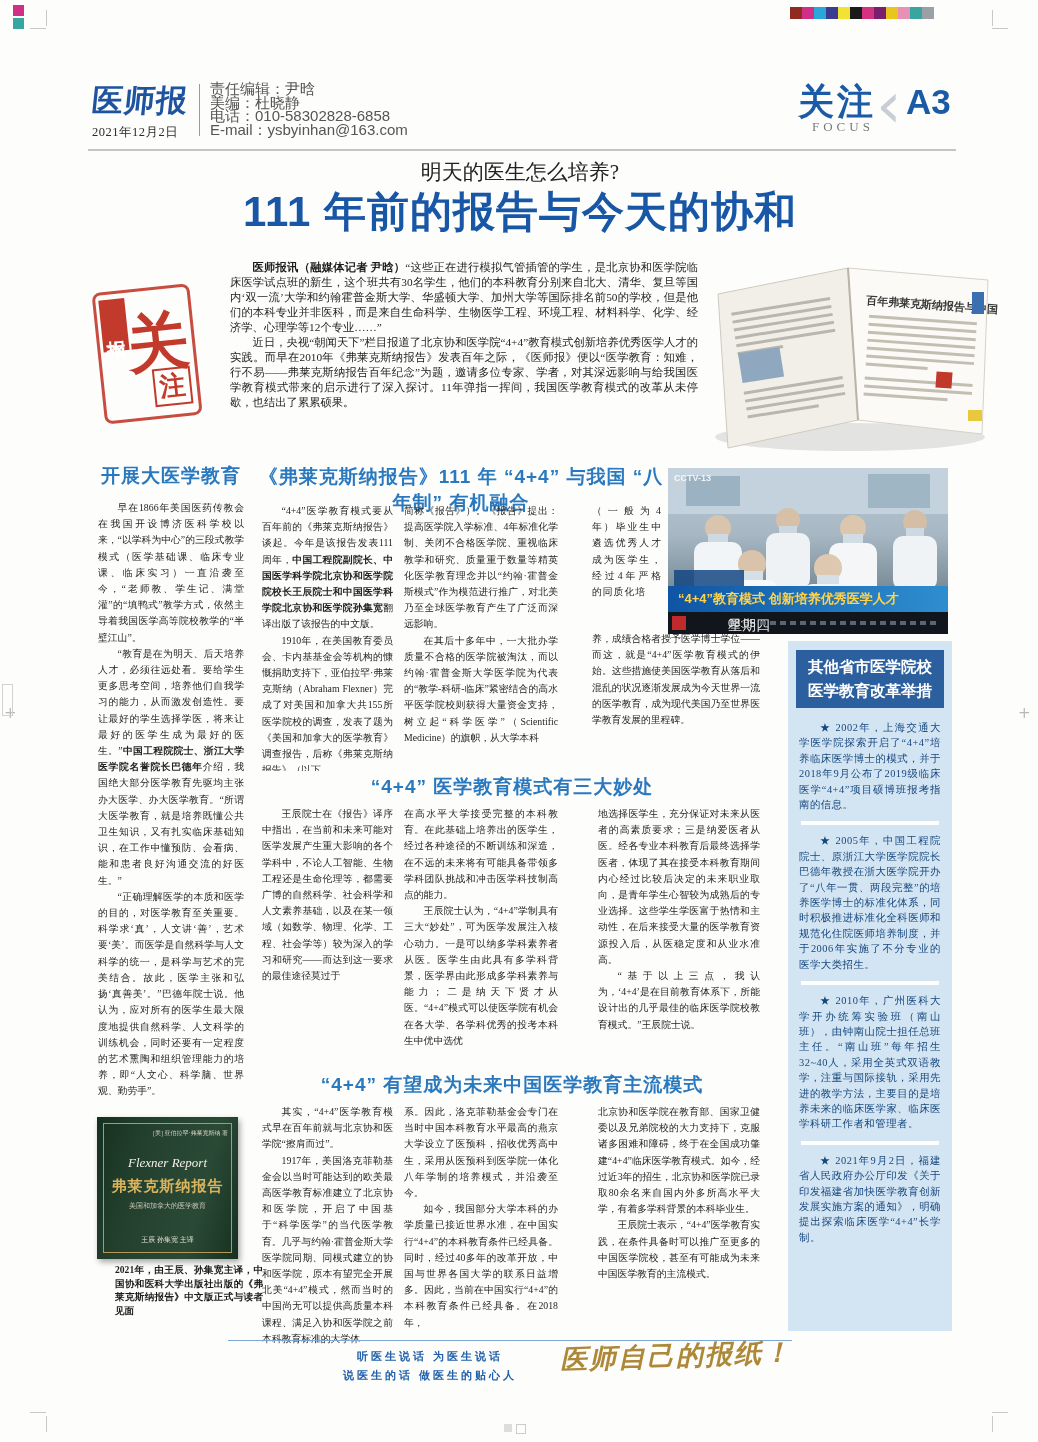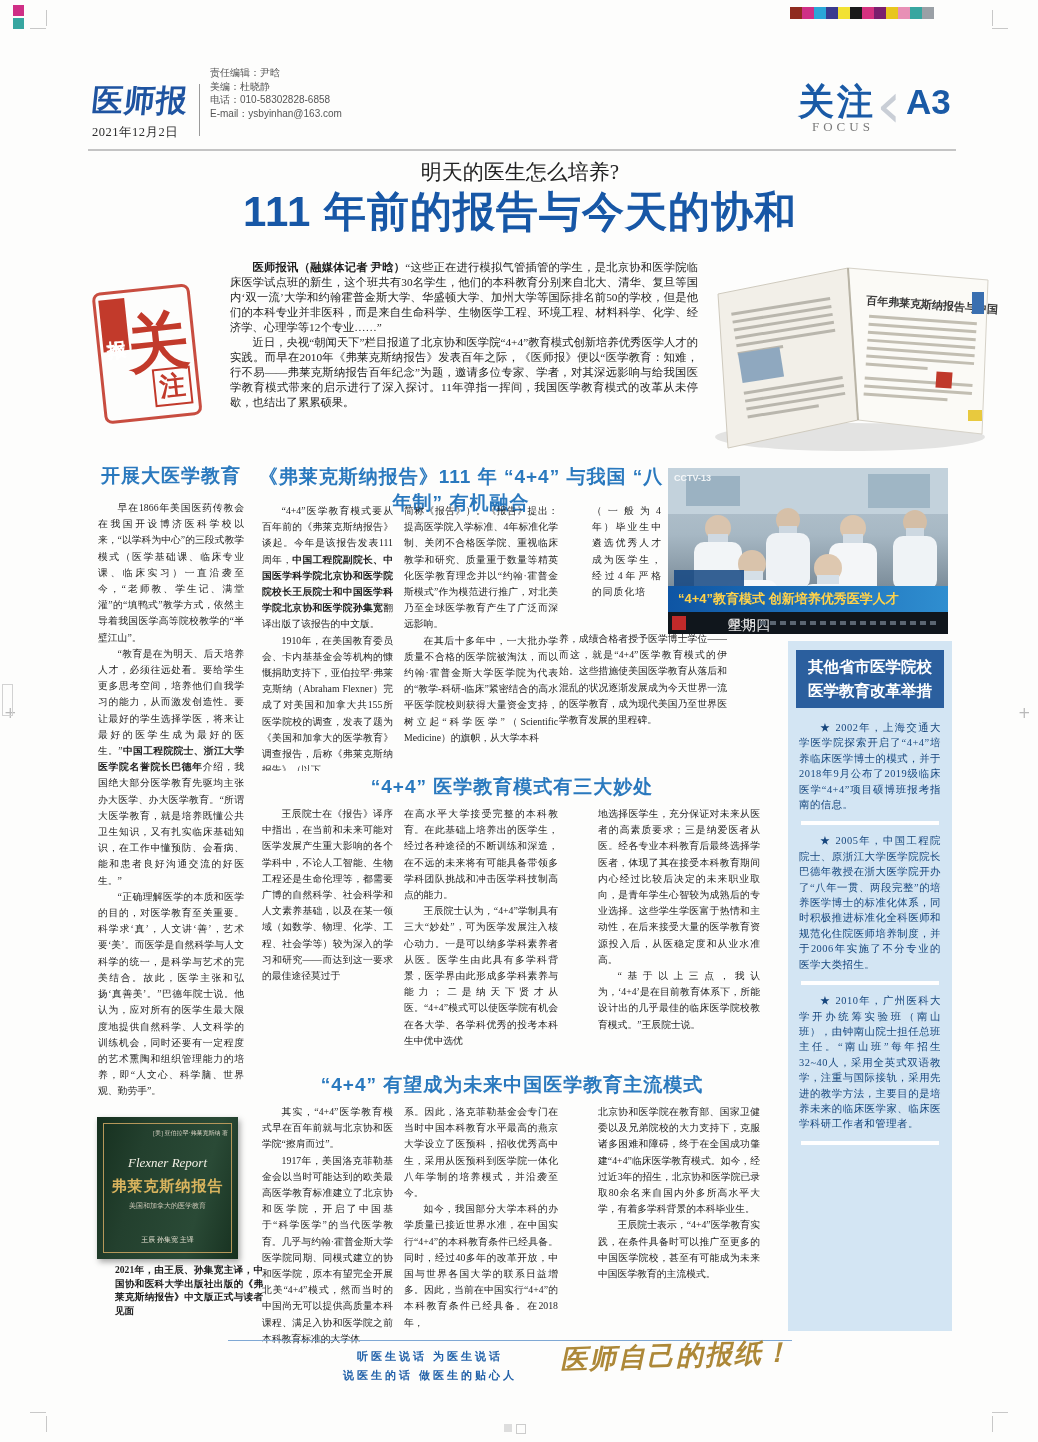--- a/index.html
+++ b/index.html
@@ -40,21 +40,21 @@
 <div class="cropV" style="left:992px;top:1416px;"></div>
 <div class="mark" style="left:4px;top:704px;">+</div>
 <div class="mark" style="left:1018px;top:704px;">+</div>
 <div class="abs" style="left:2px;top:684px;width:9px;height:30px;border:1px solid #d2d2d2;"></div>
 <div class="abs" style="left:504px;top:1424px;width:8px;height:8px;background:#ddd;"></div>
 <div class="abs" style="left:516px;top:1424px;width:8px;height:8px;border:1px solid #ccc;"></div>
 
 <div class="abs" style="left:92px;top:80px;width:100px;height:42px;font-size:31px;font-weight:bold;color:#1e53a0;letter-spacing:1px;font-family:'DejaVu Serif',serif;transform:skewX(-6deg);">医师报</div>
 <div class="abs" style="left:92px;top:124px;font-size:12.5px;color:#2b2b2b;letter-spacing:.5px;">2021年12月2日</div>
 <div class="abs" style="left:199px;top:84px;width:1px;height:52px;background:#9a9a9a;"></div>
-<div class="abs" style="left:210px;top:66px;font-size:10px;color:#555;line-height:13.5px;font-family:'Liberation Sans',sans-serif;">
+<div class="abs" style="left:210px;top:82px;font-size:15px;color:#555;line-height:13.5px;font-family:'Liberation Sans',sans-serif;">
   <div>责任编辑：尹晗</div>
   <div>美编：杜晓静</div>
   <div>电话：010-58302828-6858</div>
   <div>E-mail：ysbyinhan@163.com</div>
 </div>
 <div class="abs sans" style="left:798px;top:78px;font-size:36px;font-weight:bold;color:#1a5aa6;letter-spacing:3px;">关注</div>
 <div class="abs" style="left:812px;top:119px;font-size:13px;color:#7a7a7a;letter-spacing:4px;font-family:'Liberation Serif',serif;">FOCUS</div>
 <div class="abs" style="left:876px;top:68px;font-size:64px;color:#c9ced6;font-weight:normal;font-family:'DejaVu Sans',sans-serif;">‹</div>
 <div class="abs sans" style="left:906px;top:82px;font-size:35px;font-weight:bold;color:#1a5aa6;">A3</div>
 <div class="abs" style="left:88px;top:149px;width:868px;height:2px;background:#c4c4c4;"></div>
@@ -132,21 +132,21 @@
   <p><span>“4+4”医学教育模式要从百年前的《弗莱克斯纳报告》谈起。今年是该报告发表111周年，</span><span class="b">中国工程院副院长、中国医学科学院北京协和医学院院校长王辰院士和中国医学科学院北京协和医学院孙集宽</span><span>翻译出版了该报告的中文版。</span></p>
   <p>1910年，在美国教育委员会、卡内基基金会等机构的慷慨捐助支持下，亚伯拉罕·弗莱克斯纳（Abraham Flexner）完成了对美国和加拿大共155所医学院校的调查，发表了题为《美国和加拿大的医学教育》调查报告，后称《弗莱克斯纳报告》（以下</p>
 </div>
 <div class="col" style="left:404px;top:503px;width:154px;height:268px;">
   <p class="cont">简称《报告》）。《报告》提出：提高医学院入学标准、4年标准化学制、关闭不合格医学院、重视临床教学和研究、质量重于数量等精英化医学教育理念并以“约翰·霍普金斯模式”作为模范进行推广，对北美乃至全球医学教育产生了广泛而深远影响。</p>
   <p>在其后十多年中，一大批办学质量不合格的医学院被淘汰，而以约翰·霍普金斯大学医学院为代表的“教学-科研-临床”紧密结合的高水平医学院校则获得大量资金支持，树立起“科学医学”（Scientific Medicine）的旗帜，从大学本科</p>
 </div>
 <div class="col" style="left:592px;top:503px;width:70px;height:128px;letter-spacing:1px;">
   <p class="cont">（一般为4年）毕业生中遴选优秀人才成为医学生，经过4年严格的同质化培</p>
 </div>
-<div class="col" style="left:559px;top:631px;width:168px;height:140px;">
+<div class="col" style="left:592px;top:631px;width:168px;height:140px;">
   <p class="cont">养，成绩合格者授予医学博士学位——而这，就是“4+4”医学教育模式的伊始。这些措施使美国医学教育从落后和混乱的状况逐渐发展成为今天世界一流的医学教育，成为现代美国乃至世界医学教育发展的里程碑。</p>
 </div>
 
 <div class="abs" style="left:668px;top:468px;width:280px;height:166px;background:linear-gradient(180deg,#b9c8d2 0%,#a7b8c4 40%,#7e8f9c 70%,#55626e 100%);overflow:hidden;">
   <svg width="280" height="166" viewBox="0 0 280 166">
     <rect x="0" y="0" width="280" height="46" fill="#c3d2dc"></rect>
     <rect x="18" y="8" width="54" height="30" fill="#8aa4b6" opacity=".7"></rect>
     <rect x="200" y="6" width="62" height="34" fill="#90a9ba" opacity=".7"></rect>
     <g>
       <circle cx="50" cy="60" r="13" fill="#d9c4ae"></circle>
@@ -215,20 +215,21 @@
     <div>其他省市医学院校</div>
     <div>医学教育改革举措</div>
   </div>
   <div style="padding:2px 11px;font-size:10.4px;line-height:15.4px;color:#17477e;letter-spacing:.5px;">
     <p class="sidebar-item">★ 2002年，上海交通大学医学院探索开启了“4+4”培养临床医学博士的模式，并于2018年9月公布了2019级临床医学“4+4”项目硕博班报考指南的信息。</p>
     <div class="sidebar-divider"></div>
     <p class="sidebar-item">★ 2005年，中国工程院院士、原浙江大学医学院院长巴德年教授在浙大医学院开办了“八年一贯、两段完整”的培养医学博士的标准化体系，同时积极推进标准化全科医师和规范化住院医师培养制度，并于2006年实施了不分专业的医学大类招生。</p>
     <div class="sidebar-divider"></div>
     <p class="sidebar-item">★ 2010年，广州医科大学开办统筹实验班（南山班），由钟南山院士担任总班主任。“南山班”每年招生32~40人，采用全英式双语教学，注重与国际接轨，采用先进的教学方法，主要目的是培养未来的临床医学家、临床医学科研工作者和管理者。</p>
     <div class="sidebar-divider"></div>
+    <p class="sidebar-item">★ 2021年9月2日，福建省人民政府办公厅印发《关于印发福建省加快医学教育创新发展实施方案的通知》，明确提出探索临床医学“4+4”长学制。</p>
   </div>
 </div>
 
 <div class="abs" style="left:228px;top:1340px;width:564px;height:1px;background:#7fa8d4;"></div>
 <div class="abs sans" style="left:300px;top:1347px;width:260px;text-align:center;font-size:11px;font-weight:bold;color:#2060a8;letter-spacing:3px;line-height:19px;">
   <div>听医生说话 为医生说话</div>
   <div>说医生的话 做医生的贴心人</div>
 </div>
 <div class="abs" style="left:560px;top:1338px;font-size:27px;font-weight:bold;font-style:italic;color:#ad8838;font-family:'DejaVu Serif',serif;transform:rotate(-2deg);letter-spacing:2px;">医师自己的报纸！</div>
 

